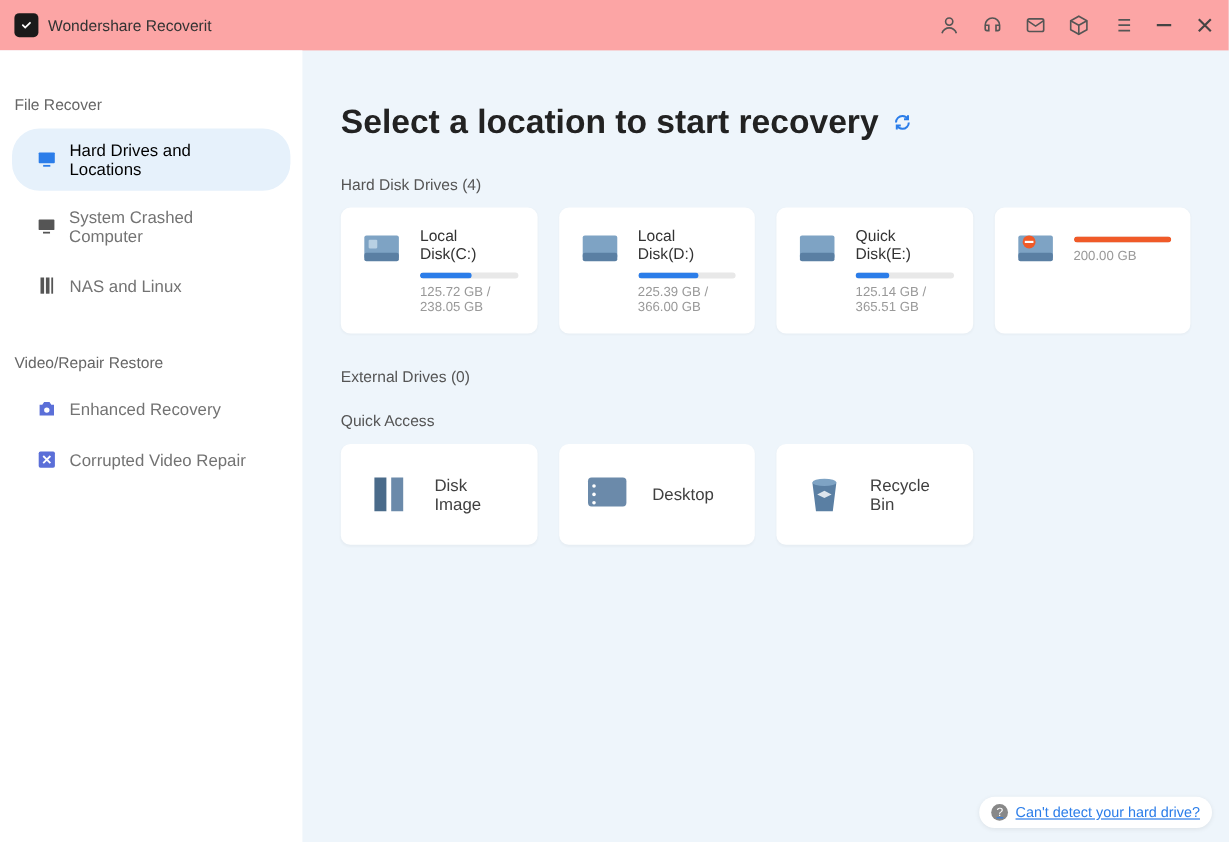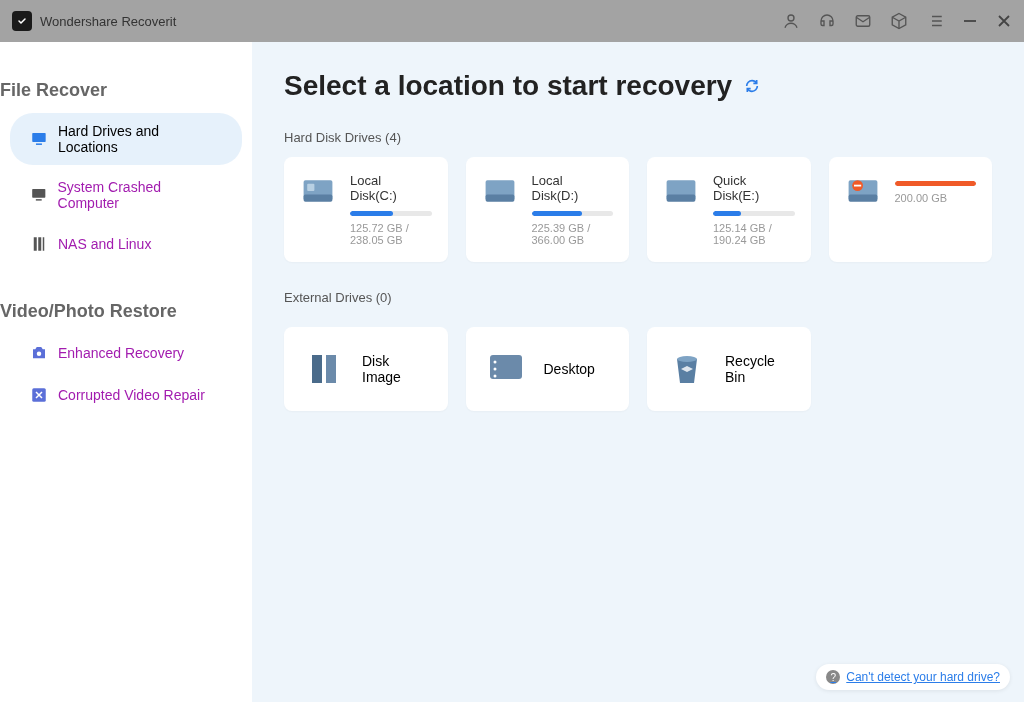--- a/index.html
+++ b/index.html
@@ -1,53 +1,53 @@
 <!DOCTYPE html>
 <html><head>
 <meta charset="utf-8">
 <style>
 * { margin: 0; padding: 0; box-sizing: border-box; font-family: -apple-system, BlinkMacSystemFont, "Segoe UI", Arial, sans-serif; }
 body { width: 1024px; height: 702px; background: #eef5fb; overflow: hidden; position: relative; }
-.titlebar { height: 42px; background: #a3a3a3; display: flex; align-items: center; padding: 0 12px; justify-content: space-between; }
+.titlebar { height: 42px; background: #fca5a5; display: flex; align-items: center; padding: 0 12px; justify-content: space-between; }
 .titlebar-left { display: flex; align-items: center; gap: 8px; }
 .app-logo { width: 20px; height: 20px; background: #1a1a1a; border-radius: 4px; display: flex; align-items: center; justify-content: center; }
 .app-logo svg { width: 12px; height: 12px; }
 .app-title { font-size: 13px; color: #333; font-weight: 500; }
 .titlebar-right { display: flex; align-items: center; gap: 18px; }
 .tb-icon { width: 18px; height: 18px; color: #555; cursor: pointer; display: flex; align-items: center; justify-content: center; }
 .window-btn { width: 16px; height: 16px; cursor: pointer; display: flex; align-items: center; justify-content: center; color: #444; }
 
 .main-layout { display: flex; height: calc(100% - 42px); }
 .sidebar { width: 252px; background: #fff; padding-top: 30px; }
 .sidebar-section { margin-bottom: 30px; }
-.sidebar-header { font-size: 18px; color: #666; padding: 8px 0; font-weight: bold; }
-.sidebar-item { display: flex; align-items: center; gap: 10px; padding: 10px 20px; margin: 4px 10px; border-radius: 8px; cursor: pointer; font-size: 14px; color: #a21caf; font-weight: 500; }
+.sidebar-header { font-size: 13px; color: #666; padding: 8px 12px; }
+.sidebar-item { display: flex; align-items: center; gap: 10px; padding: 10px 20px; margin: 4px 10px; border-radius: 8px; cursor: pointer; font-size: 14px; color: #737373; font-weight: 500; }
 .sidebar-item.active { background: #e6f1fb; color: #000000; border-radius: 23px; }
 .sidebar-item .icon { width: 18px; height: 18px; display: flex; align-items: center; justify-content: center; }
 .sidebar-item.active .icon { color: #2b7de9; }
 
-.content { flex: 1; padding: 28px 32px; overflow-y: auto; }
+.content { flex: 1; padding: 44px 32px; overflow-y: auto; }
 .page-title-row { display: flex; align-items: center; gap: 12px; margin-bottom: 28px; }
 .page-title { font-size: 28px; font-weight: 700; color: #222; }
 .refresh-icon { width: 16px; height: 16px; color: #2b7de9; cursor: pointer; }
 
 .section-label { font-size: 13px; color: #555; margin-bottom: 12px; }
 .card-grid { display: grid; grid-template-columns: repeat(4, 1fr); gap: 18px; margin-bottom: 28px; }
 .drive-card { background: #fff; border-radius: 8px; padding: 16px; display: flex; gap: 14px; cursor: pointer; box-shadow: 0 1px 2px rgba(0,0,0,0.03); }
 .drive-icon { width: 36px; height: 36px; flex-shrink: 0; }
 .drive-info { flex: 1; }
 .drive-name { font-size: 13px; color: #333; margin-bottom: 8px; }
 .drive-bar { height: 5px; background: #e8e8e8; border-radius: 3px; overflow: hidden; margin-bottom: 6px; }
 .drive-fill { height: 100%; background: #2b7de9; border-radius: 3px; }
 .drive-fill.red { background: #f05a28; }
 .drive-size { font-size: 11px; color: #999; }
 
 .qa-card { background: #fff; border-radius: 8px; padding: 20px; display: flex; align-items: center; gap: 18px; cursor: pointer; box-shadow: 0 1px 2px rgba(0,0,0,0.03); height: 84px; }
 .qa-icon { width: 40px; height: 40px; flex-shrink: 0; display: flex; align-items: center; justify-content: center; }
-.qa-label { font-size: 14px; color: #000000; }
+.qa-label { font-size: 14px; color: #404040; }
 
 .help-link { position: absolute; right: 14px; bottom: 12px; display: flex; align-items: center; gap: 6px; background: #fff; padding: 6px 10px; border-radius: 14px; box-shadow: 0 1px 4px rgba(0,0,0,0.08); font-size: 12px; color: #2b7de9; text-decoration: underline; cursor: pointer; }
 .help-link .q { width: 14px; height: 14px; border-radius: 50%; background: #888; color: #fff; display: flex; align-items: center; justify-content: center; font-size: 10px; text-decoration: none; }
 </style>
 </head>
 <body>
 
 <div class="titlebar">
   <div class="titlebar-left">
     <div class="app-logo">
@@ -127,21 +127,21 @@
             <svg viewBox="0 0 24 24" fill="currentColor">
               <rect x="5" y="3" width="4" height="18"></rect>
               <rect x="11" y="3" width="4" height="18"></rect>
               <rect x="17" y="3" width="2" height="18"></rect>
             </svg>
           </span>
         <span>NAS and Linux</span>
       </div>
     </div>
     <div class="sidebar-section">
-      <div class="sidebar-header">Video/Photo Restore</div>
+      <div class="sidebar-header">Video/Repair Restore</div>
       <div class="sidebar-item">
         <span class="icon" style="color:#5b6fd8">
             <svg viewBox="0 0 24 24" fill="currentColor">
               <path d="M4 7h3l2-3h6l2 3h3v12H4z"></path>
               <circle cx="12" cy="13" r="3" fill="#fff"></circle>
             </svg>
           </span>
         <span>Enhanced Recovery</span>
       </div>
       <div class="sidebar-item">
@@ -197,21 +197,21 @@
       <div class="drive-card">
         <div class="drive-icon"><svg viewBox="0 0 40 40">
               <rect x="4" y="8" width="32" height="22" rx="2" fill="#7ea3c4"></rect>
               <rect x="4" y="24" width="32" height="8" rx="2" fill="#5a7fa3"></rect>
             </svg></div>
         <div class="drive-info">
           <div class="drive-name">Quick Disk(E:)</div>
           <div class="drive-bar">
               <div class="drive-fill" style="width:34%"></div>
             </div>
-          <div class="drive-size">125.14 GB / 190.24 GB</div>
+          <div class="drive-size">125.14 GB / 365.51 GB</div>
         </div>
       </div>
       <div class="drive-card">
         <div class="drive-icon"><svg viewBox="0 0 40 40">
               <rect x="4" y="8" width="32" height="22" rx="2" fill="#7ea3c4"></rect>
               <rect x="4" y="24" width="32" height="8" rx="2" fill="#5a7fa3"></rect>
               <circle cx="14" cy="14" r="6" fill="#f05a28"></circle>
               <rect x="10" y="13" width="8" height="2" fill="#fff"></rect>
             </svg></div>
         <div class="drive-info">
@@ -220,20 +220,21 @@
               <div class="drive-fill red" style="width:100%"></div>
             </div>
           <div class="drive-size">200.00 GB</div>
         </div>
       </div>
     </div>
 
     <div class="section-label">External Drives (0)</div>
     <div style="height:10px"></div>
 
+    <div class="section-label">Quick Access</div>
     <div class="card-grid">
       <div class="qa-card">
         <div class="qa-icon">
             <svg viewBox="0 0 40 40">
               <path d="M8 6h10v28H8z" fill="#4a6b8a"></path>
               <path d="M22 6h10v28H22z" fill="#6b8aaa"></path>
             </svg>
           </div>
         <div class="qa-label">Disk Image</div>
       </div>

